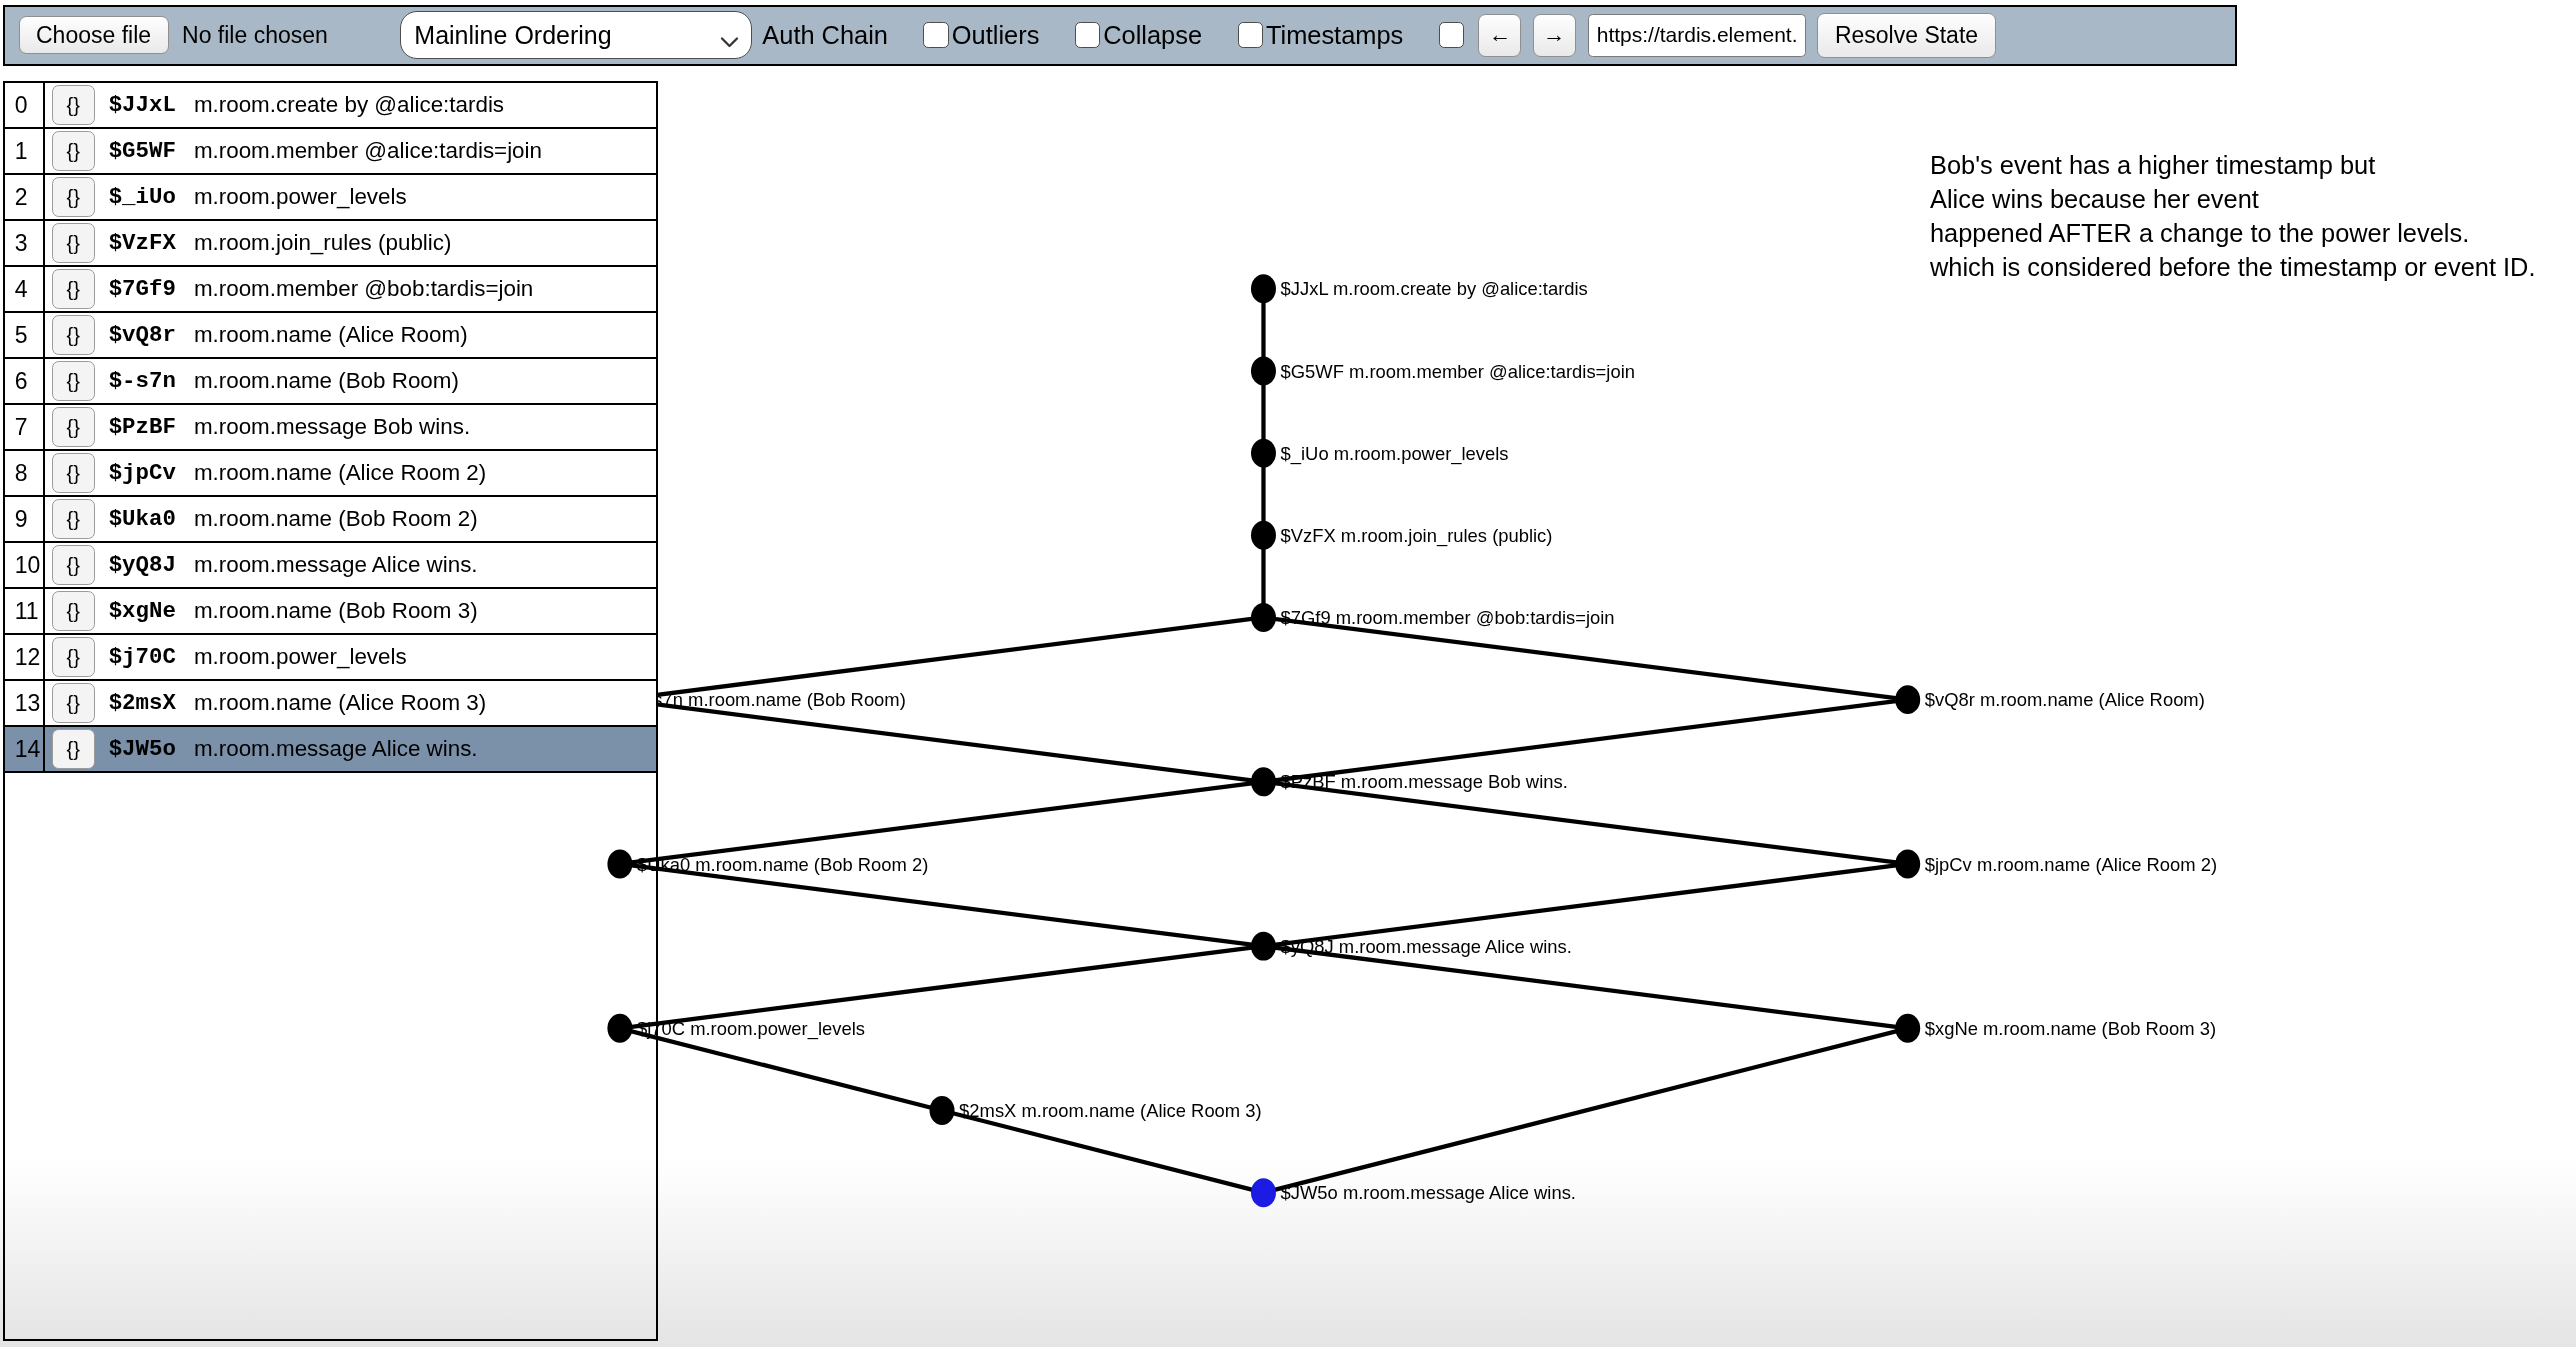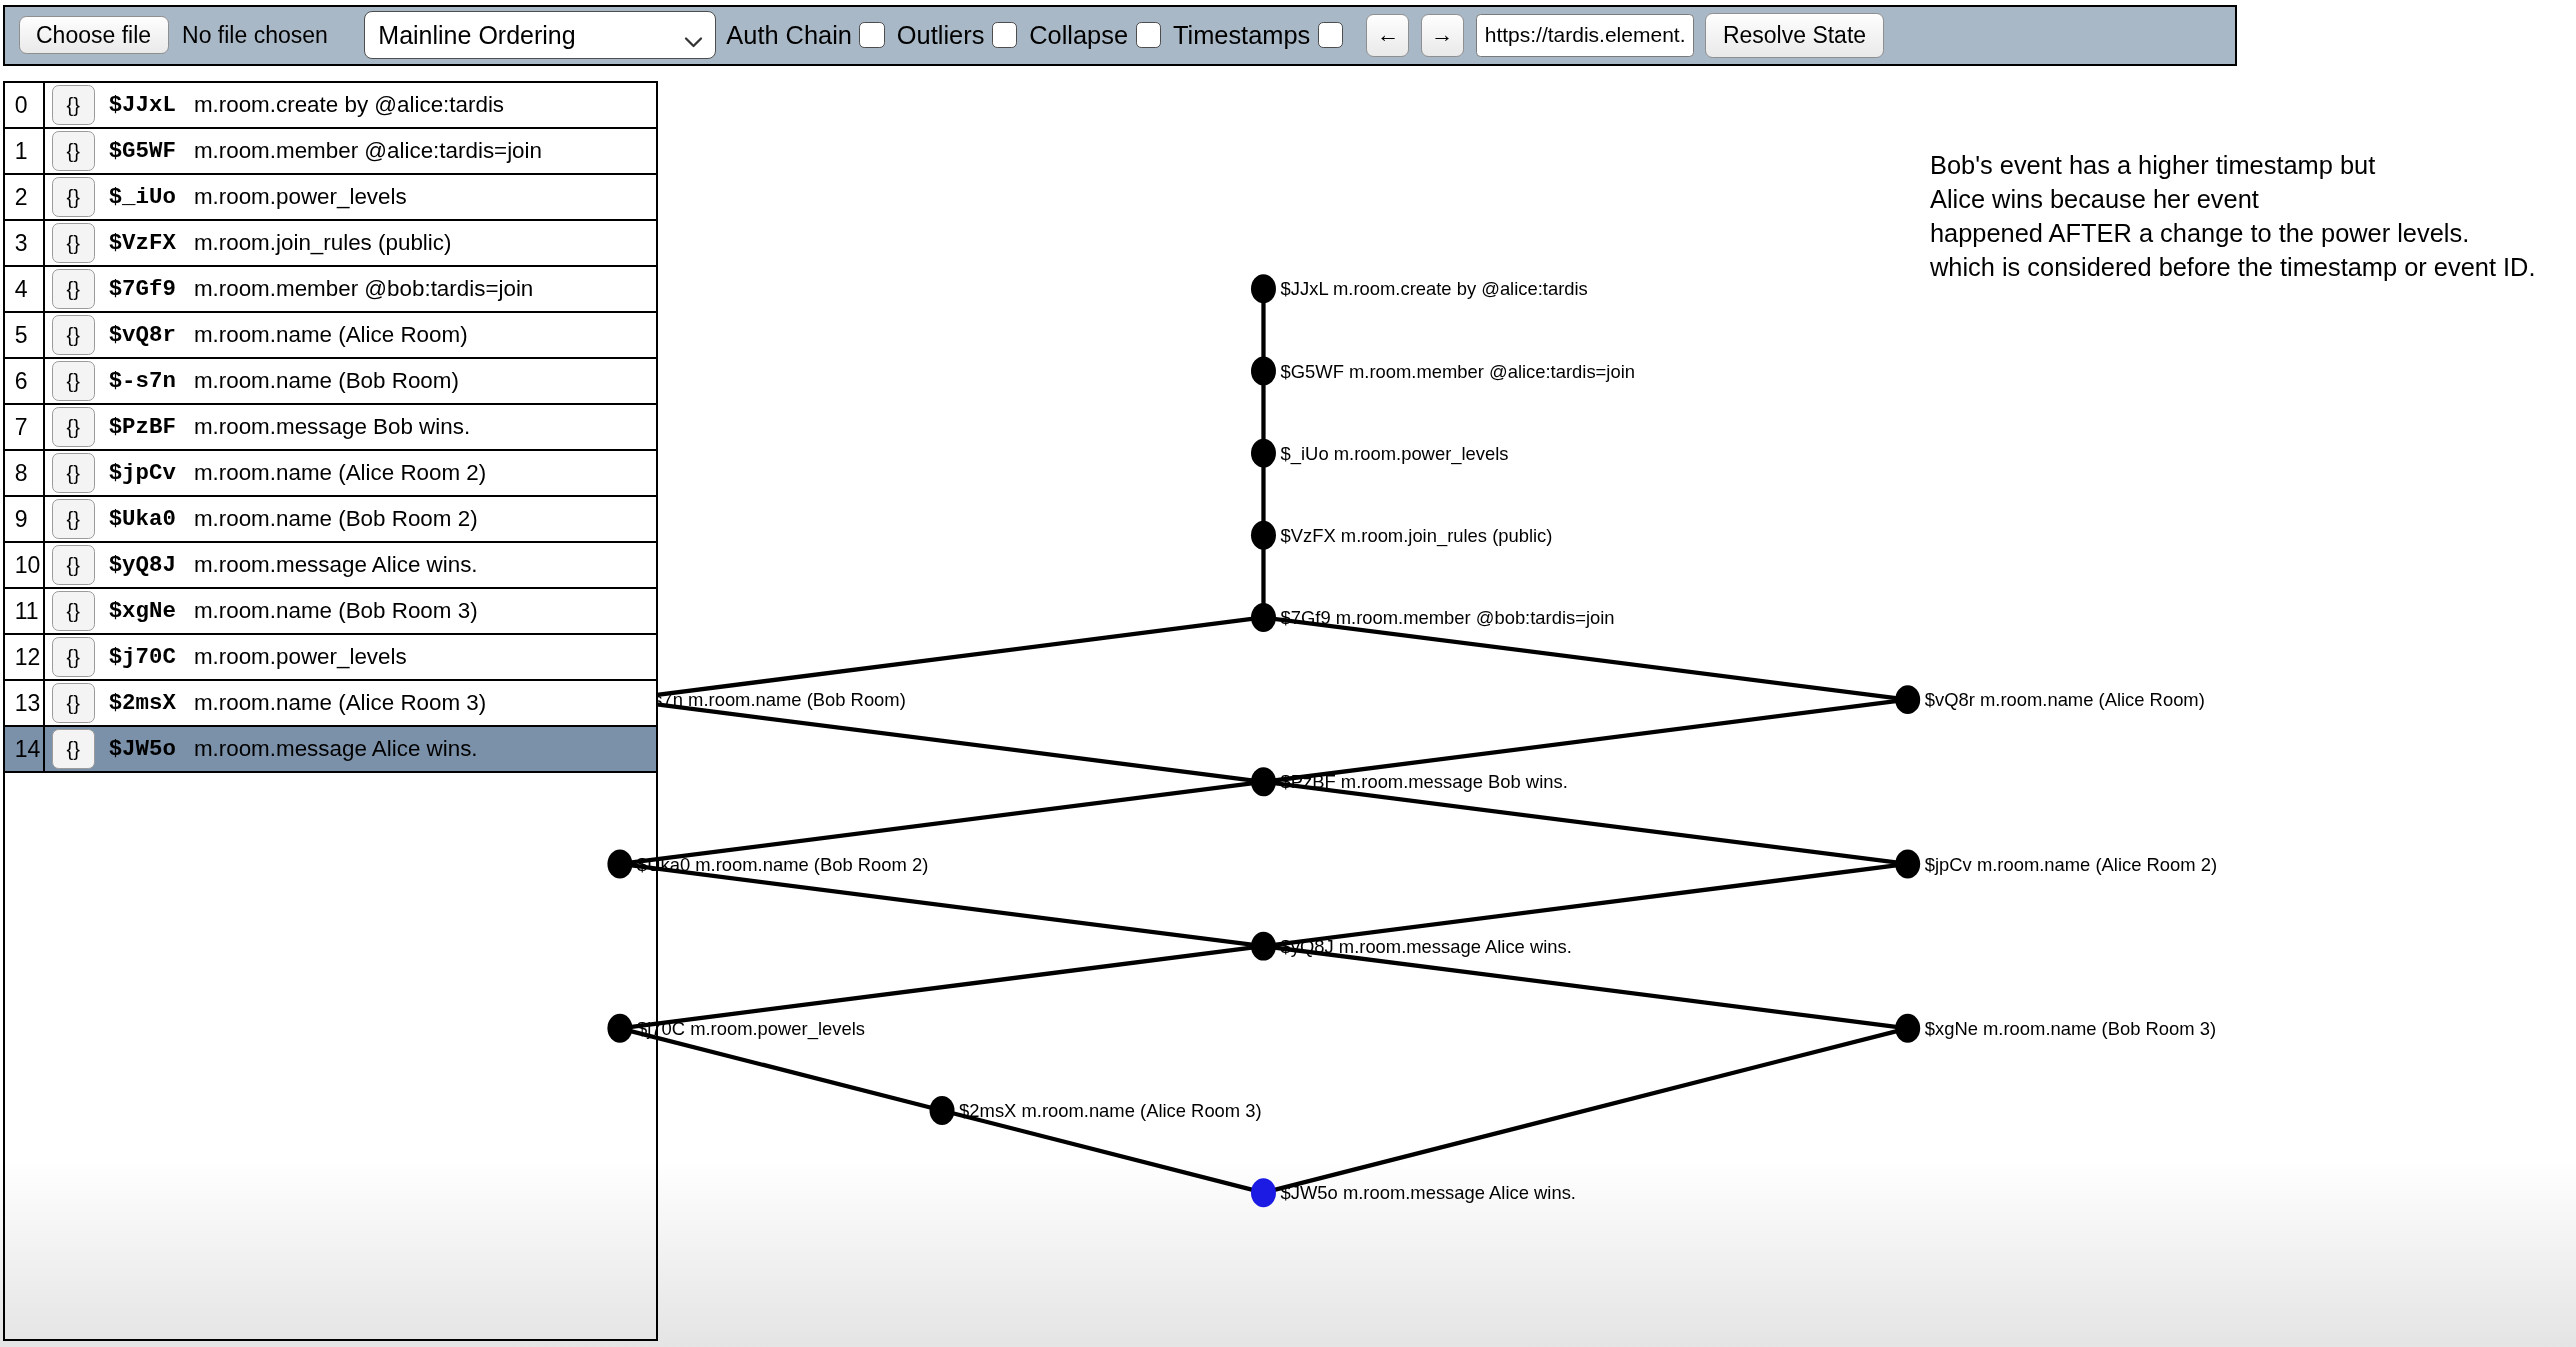--- a/index.html
+++ b/index.html
@@ -28,33 +28,33 @@
     font-family: inherit;
     font-size: 23px;
     color: #000;
     padding: 6.7px 16.5px;
     line-height: 1;
     white-space: nowrap;
   }
   .file-status { font-size: 23px; margin-left: 13.5px; white-space: nowrap; }
   .select {
     width: 352px; height: 48px;
-    margin-left: 36px;
+    margin-left: 72px;
     background: #fff;
     border: 1.5px solid #4d4d4d;
-    border-radius: 8px;
+    border-radius: 17px;
     display: flex; align-items: center;
     padding: 0 13.5px;
     font-size: 25px;
     position: relative;
     flex: none;
   }
   .select .chev { position: absolute; right: 10.5px; top: 15px; }
   .checkgroups { display: flex; align-items: center; margin-left: 10.5px; }
-  .cbgroup { display: flex; align-items: center; margin-right: 12px; }
+  .cbgroup { display: flex; align-items: center; margin-right: 3px; gap: 28px; }
   .cblabel { font-size: 25.4px; margin-right: 7.5px; white-space: nowrap; }
   .checkbox {
     width: 25.4px; height: 25.4px;
     background: #fff;
     border: 1.5px solid #4d4d4d;
     border-radius: 5.2px;
     flex: none;
   }
   .navbtn {
     width: 43px; height: 43px;

